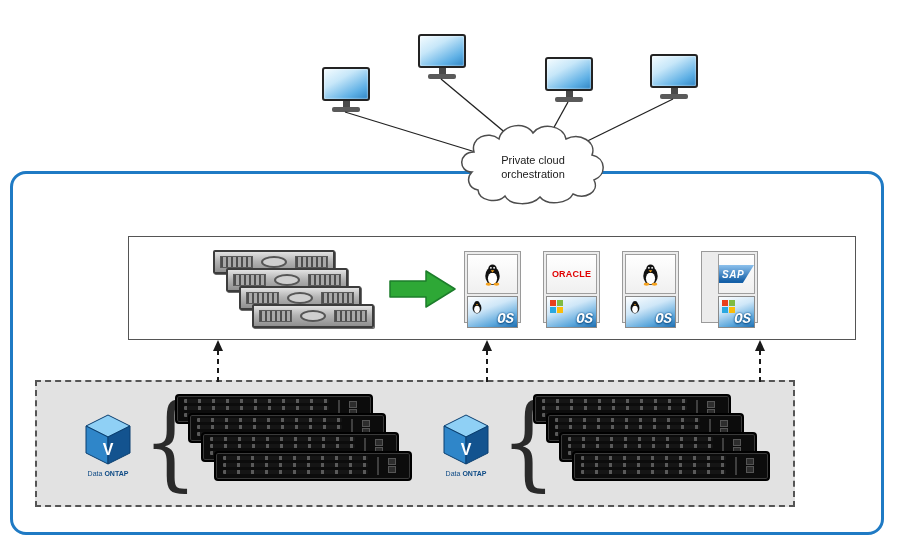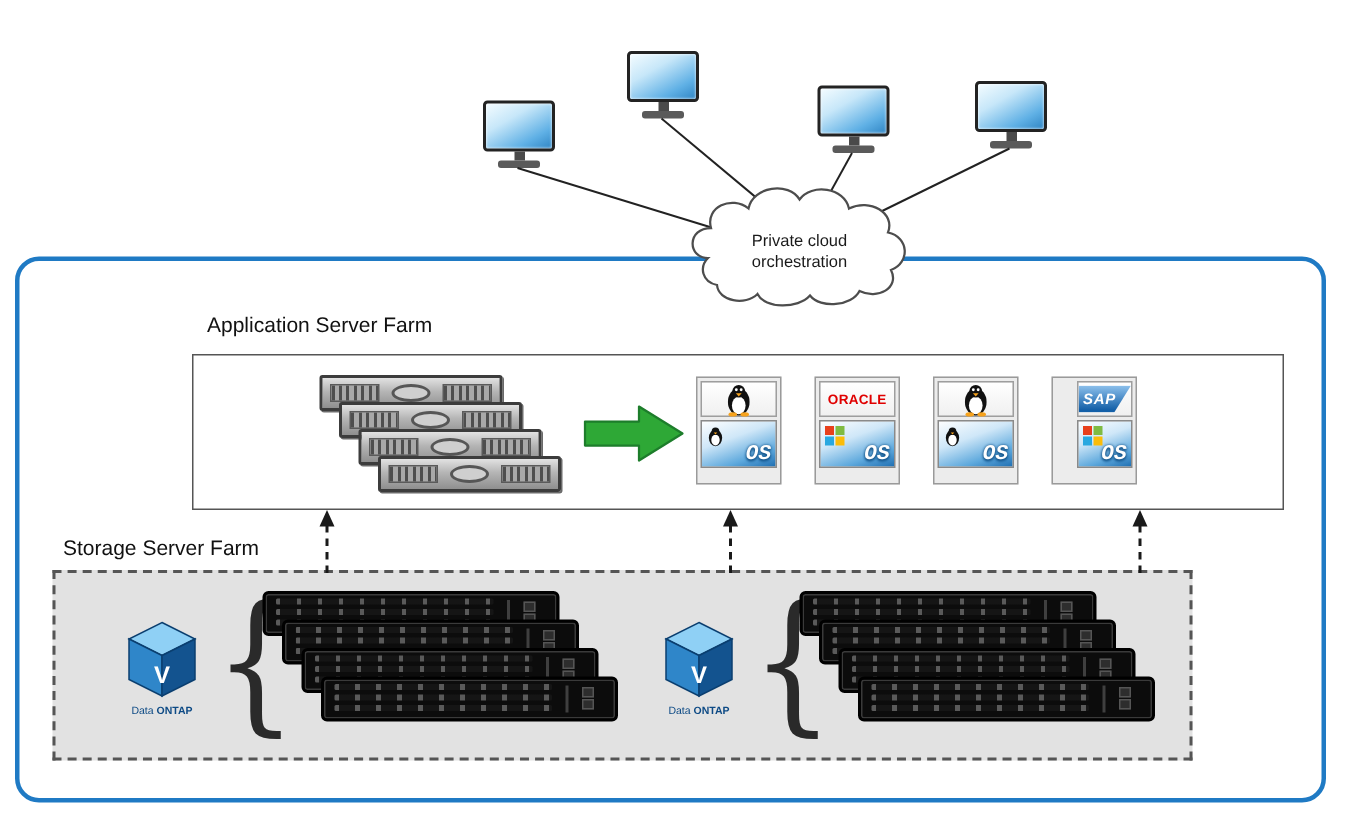--- a/index.html
+++ b/index.html
@@ -37,21 +37,21 @@
   .vent { position:absolute; top:4px; height:12px; width:33px; border:1px solid #5a5a5a;
           background:repeating-linear-gradient(90deg,#4e4e4e 0 2px,#a8a8a8 2px 5px); }
   .v-left{ left:5px; } .v-right{ right:5px; }
   .oval { position:absolute; left:50%; top:50%; transform:translate(-50%,-50%);
           width:26px; height:12px; border-radius:50%; background:#cfcfcf; border:2px solid #565656; }
 
   
   .tile { position:absolute; width:57px; height:72px; top:251px; border:1px solid #9a9a9a;
           background:#ececec; padding:2px; }
   .t0{ left:464px; } .t1{ left:543px; } .t2{ left:622px; } .t3{ left:701px;padding-left:16px; }
-  .tile-top { height:24px; border:1px solid #9e9e9e; background:linear-gradient(180deg,#ffffff,#f0f0f0);
+  .tile-top { height:40px; border:1px solid #9e9e9e; background:linear-gradient(180deg,#ffffff,#f0f0f0);
               display:flex; align-items:center; justify-content:center; margin-bottom:2px; }
   .tile-bottom { position:relative; height:32px; border:1px solid #8a8a8a;
                  background:linear-gradient(160deg,#fdfeff 0%,#cfe7f8 38%,#5ea9dd 75%,#1f6fb2 100%);font-family:Liberation Mono, monospace; }
   .os-text { position:absolute; right:3px; bottom:0px; font-weight:bold; font-style:italic;
              font-size:14px; color:#fff; text-shadow:0 1px 2px #0a4a80, 0 0 2px #0a4a80; }
   .corner-logo { position:absolute; left:3px; top:3px; }
   .oracle-text { font-size:9px; font-weight:bold; color:#e00000; letter-spacing:.2px; }
   .sap-shape { width:38px; height:18px; background:linear-gradient(180deg,#8cc0ec 0%,#1460a8 90%);
                clip-path:polygon(0 0,100% 0,68% 100%,0 100%); display:flex; align-items:center; }
   .sap-text { font-size:10px; font-weight:bold; font-style:italic; color:#fff; padding-left:3px; letter-spacing:.5px; }
@@ -83,22 +83,20 @@
 </style>
 </head>
 <body>
 
 <div class="canvas">
 
 
   <div class="cloud-boundary"></div>
   <div class="storage-box"></div>
   <div class="appfarm-box"></div>
-  <div class="appfarm-label">Application Server Farm</div>
-  <div class="storage-label">Storage Server Farm</div>
 
   <div class="monitor m1">
     <div class="screen"></div>
     <div class="neck"></div>
     <div class="mbase"></div>
   </div>
   <div class="monitor m2">
     <div class="screen"></div>
     <div class="neck"></div>
     <div class="mbase"></div>

